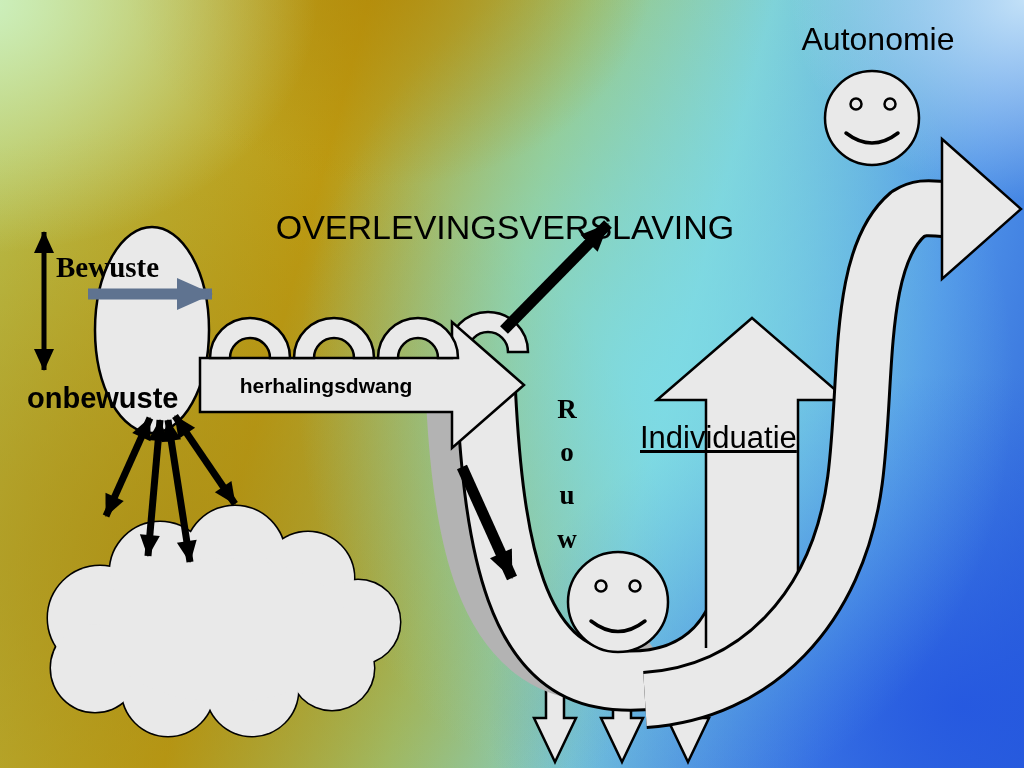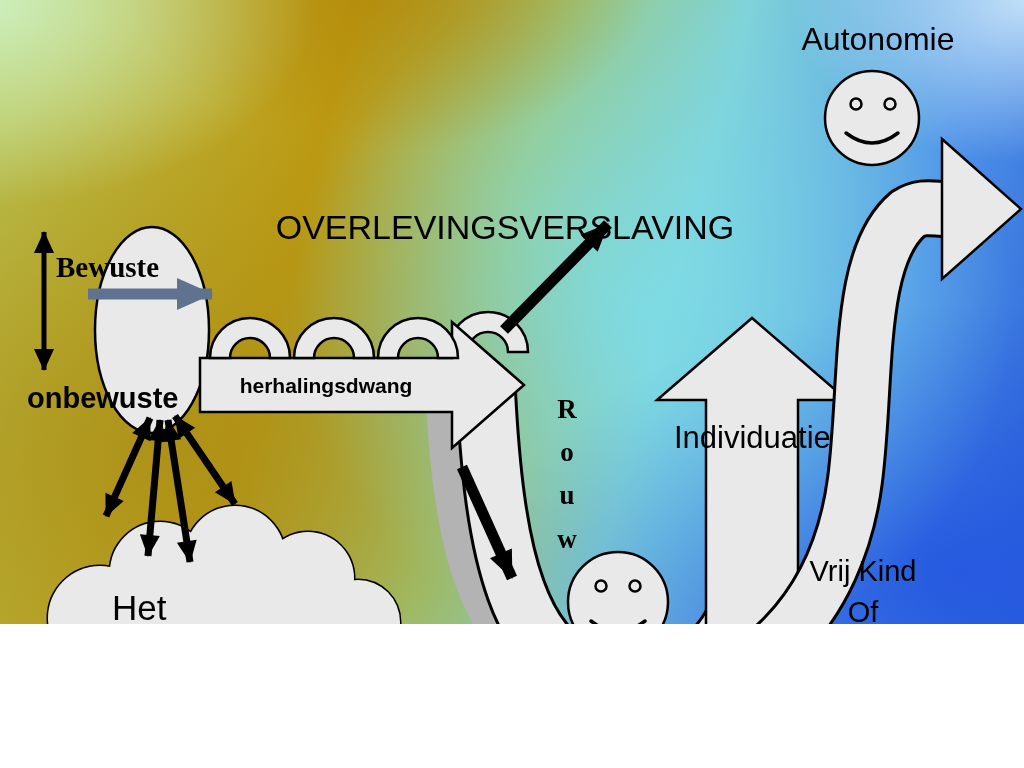--- a/index.html
+++ b/index.html
@@ -1,17 +1,17 @@
 <!DOCTYPE html>
 <html><head>
 <meta charset="utf-8">
 <style>
   html,body{margin:0;padding:0;}
   .canvas{
-    position:relative;width:1024px;height:624px;overflow:hidden;
+    position:relative;width:1024px;height:768px;overflow:hidden;
     font-family:"Liberation Sans",sans-serif;color:#000;
   }
   .bg{
     position:absolute;inset:0;
     background:
       radial-gradient(ellipse 55% 55% at -2% 0%, rgba(206,243,198,0.95) 0%, rgba(206,243,198,0) 60%),
       radial-gradient(ellipse 40% 45% at 38% -5%, rgba(176,134,8,0.75) 0%, rgba(176,134,8,0) 65%),
       radial-gradient(ellipse 35% 40% at 100% 0%, rgba(214,238,250,0.85) 0%, rgba(214,238,250,0) 65%),
       radial-gradient(ellipse 50% 80% at 64% 50%, rgba(125,221,232,0.8) 0%, rgba(125,221,232,0) 70%),
       radial-gradient(ellipse 70% 80% at 16% 72%, rgba(170,142,22,0.8) 0%, rgba(170,142,22,0) 70%),
@@ -29,21 +29,21 @@
   .swpO{fill:none;stroke:#e9e9e9;stroke-width:52;}
   .bl{fill:none;stroke:#000;}
   .lbl{position:absolute;white-space:pre-line;line-height:1.2;}
   .l-autonomie{left:778px;top:20px;width:200px;text-align:center;font-size:32px;}
   .l-overlev{left:262px;top:164px;width:486px;text-align:center;font-size:34px;margin-top:43px;}
   .l-bewuste{left:56px;top:250px;font-size:29px;font-weight:600;font-family:Liberation Serif, serif;}
   .l-onbewuste{left:27px;top:381px;font-size:29px;font-weight:600;}
   .l-herhaling{left:206px;top:373px;width:240px;text-align:center;font-size:21px;font-weight:bold;}
   .l-rouw{left:548px;top:388px;width:38px;text-align:center;font-size:27px;font-weight:bold;
           font-family:"Liberation Serif",serif;line-height:1.6;}
-  .l-individuatie{left:674px;top:419px;font-size:31px;}
+  .l-individuatie{left:640px;top:419px;font-size:31px;text-decoration:underline;}
   .l-vrijkind{left:740px;top:551px;width:246px;text-align:center;font-size:29px;line-height:1.42;}
   .l-wortels{left:730px;top:721px;font-size:31px;}
   .l-hetveld{left:112px;top:584px;font-size:35px;line-height:1.38;}
 </style>
 </head>
 <body>
 
 <div class="canvas">
   <div class="bg"></div>
 
@@ -152,18 +152,13 @@
   <div class="lbl l-autonomie">Autonomie</div>
   <div class="lbl l-overlev">OVERLEVINGSVERSLAVING</div>
   <div class="lbl l-bewuste">Bewuste</div>
   <div class="lbl l-herhaling">herhalingsdwang</div>
   <div class="lbl l-onbewuste">onbewuste</div>
   <div class="lbl l-rouw">R
 o
 u
 w</div>
   <div class="lbl l-individuatie">Individuatie</div>
-  <div class="lbl l-vrijkind">Vrij Kind
-Of
-kindarchetype</div>
-  <div class="lbl l-hetveld">Het
-Veld</div>
 </div>
 
 </body></html>

